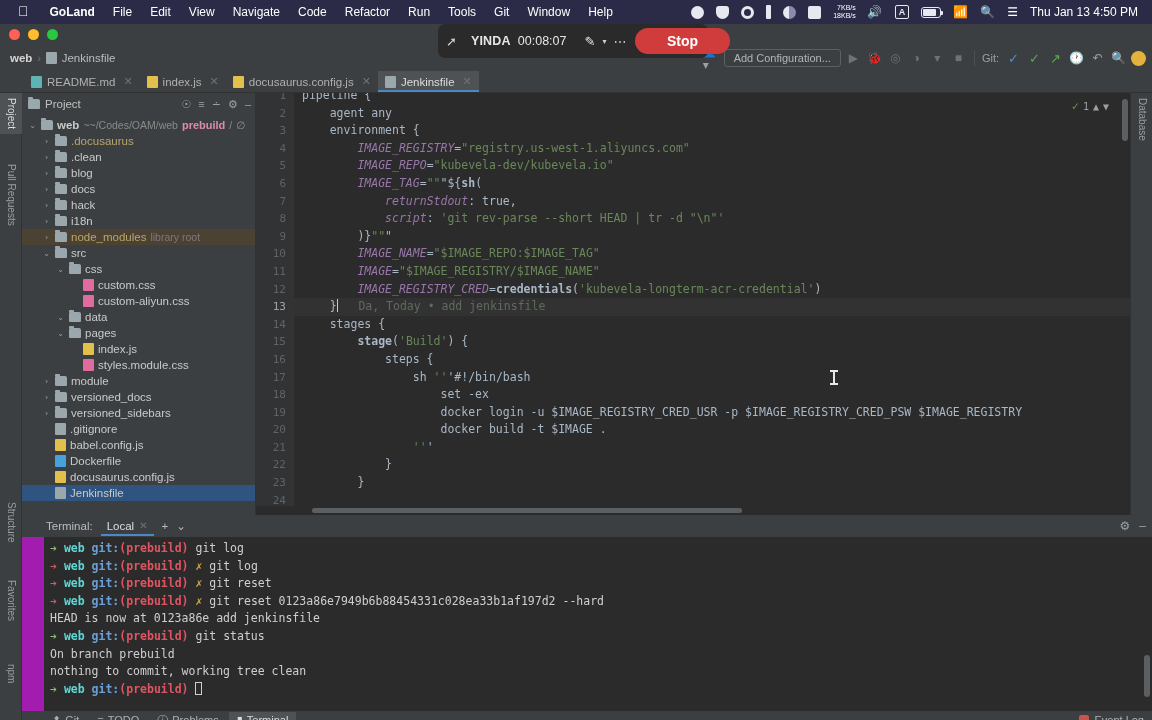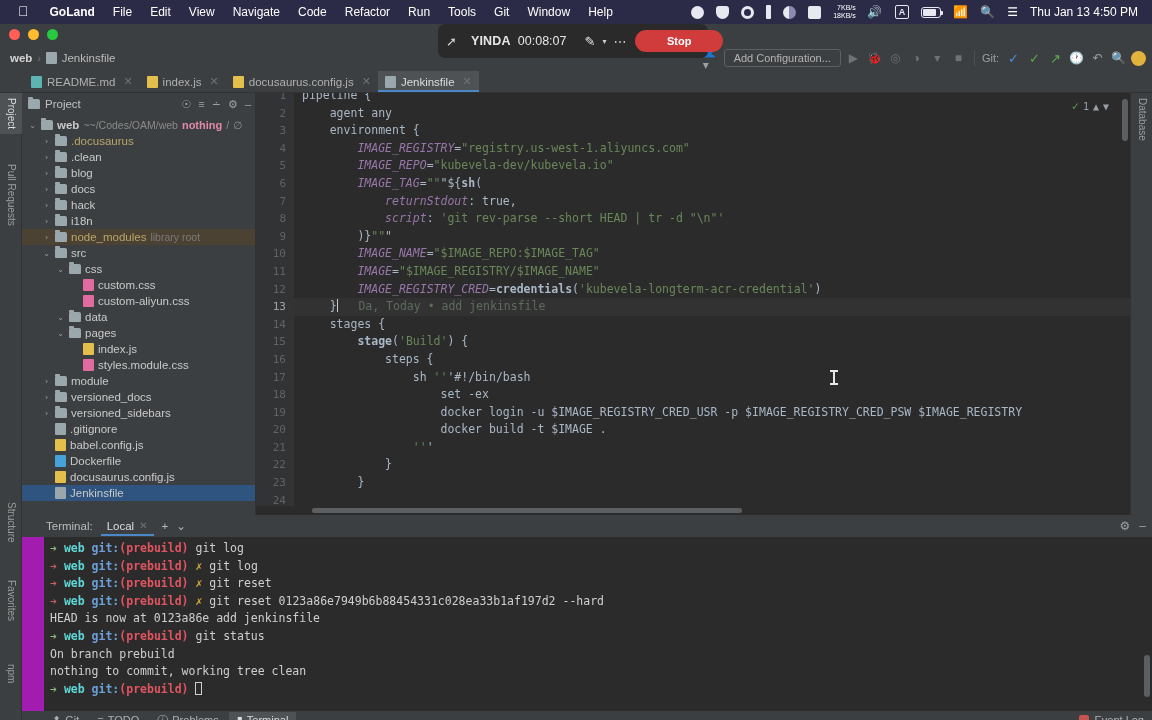--- a/index.html
+++ b/index.html
@@ -65,21 +65,21 @@
   .recpill .cursoricon { color: #cfcfcf; font-size: 13px; }
   .recdot { width: 8px; height: 8px; border-radius: 50%; background: #4caf50; }
   .recname { font-weight: bold; font-size: 12.5px; letter-spacing: .2px; }
   .rectime { font-size: 12.5px; }
   .recdiv { width: 1px; height: 16px; background: #6b6b6b; margin: 0 2px; }
   .pencil { font-size: 13px; }
   .caretsm { font-size: 8px; color: #cfcfcf; }
   .dots3 { letter-spacing: 1.5px; font-size: 13px; }
   .stopbtn {
     margin-left: auto; background: #d03b3b; color: #fff; border-radius: 14px;
-    padding: 5px 32px; font-size: 11px; font-weight: bold;
+    padding: 5px 32px; font-size: 14px; font-weight: bold;
   }
 
   
   .navbar {
     height: 26px; background: #3c3f41; display: flex; align-items: center;
     padding: 0 6px 0 10px; font-size: 11.5px; color: #bbbbbb; gap: 5px;
   }
   .crumb-b { font-weight: bold; color: #d6d6d6; }
   .crumb-sep { color: #777; font-size: 10px; }
   .navbar .right { margin-left: auto; display: flex; align-items: center; gap: 4px; }
@@ -388,21 +388,21 @@
               </span>
             </div>
             <div class="tree">
               <div class="trow">
                 <span class="arrow">⌄</span>
                 <i class="folder"></i>
                 <span class="fl-name bld">web</span>
                 <span class="fl-path">
                   ~~/Codes/OAM/web
                 </span>
-                <span class="fl-branch">nothing</span>
+                <span class="fl-branch">prebuild</span>
                 <span class="fl-path">/</span>
                 <span class="fl-path">∅</span>
               </div>
               <div id="tree-rows">
                   <div class="trow" style="padding-left: 20px;">
                     <span class="arrow">›</span>
                     <i class="folder"></i>
                     <span class="fl-name yellowish">.docusaurus</span>
                   </div>
                   <div class="trow" style="padding-left: 20px;">

